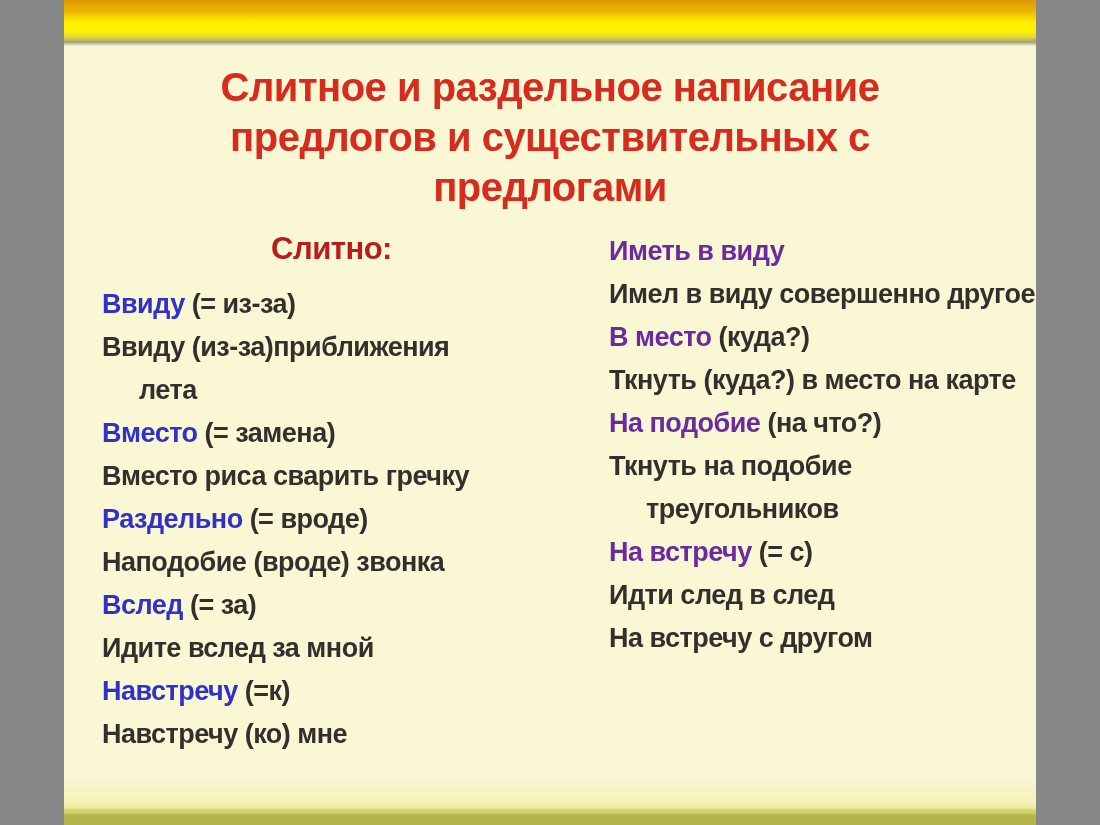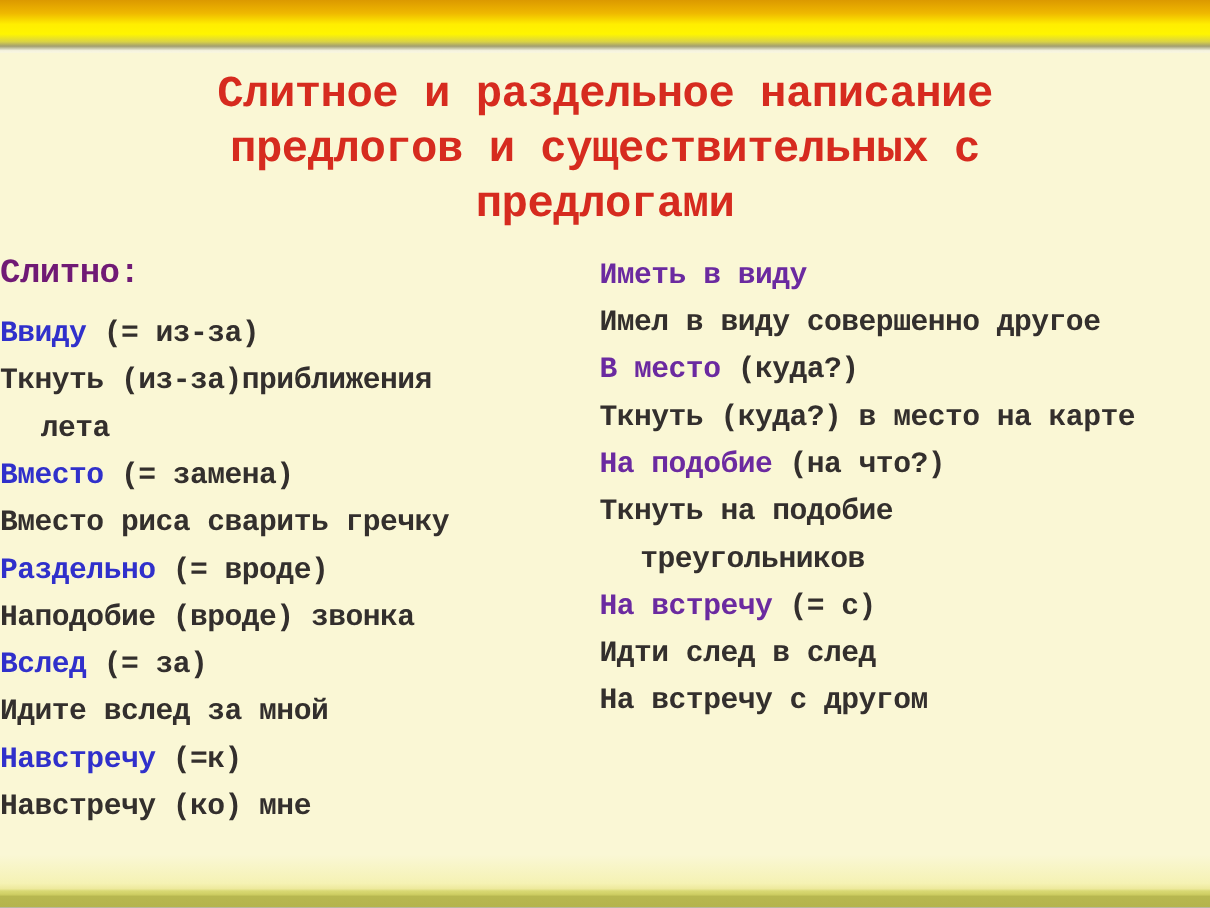--- a/index.html
+++ b/index.html
@@ -1,21 +1,21 @@
 <!DOCTYPE html>
 <html><head>
 <meta charset="utf-8">
 <style>
   html,body { margin:0; padding:0; background:#888; }
   .slide {
     position:relative;
-    width:1100px; height:825px;
+    width:972px; height:825px;
     margin:0 auto;
     background:#FAF7D5;
-    font-family:Liberation Mono, monospace;
+    font-family:Liberation Sans, sans-serif;
     font-weight:bold;
     overflow:hidden;
   }
   
   .top-band {
     position:absolute; top:0; left:0; right:0; height:48px;
     background:linear-gradient(to bottom,
       #DC9900 0px, #EFB800 12px, #FFEE00 22px, #FFF500 31px,
       #D9D245 38px, #A29F70 42px, #C9C8A8 44px, #F4F2DE 46px, #F8F6E2 48px);
   }
@@ -33,32 +33,33 @@
     font-size:40px; line-height:50px;
     letter-spacing:-0.5px;
   }
   .cols {
     position:absolute; top:230px; left:0; right:0;
     display:flex;
   }
   .col-left  { width:535px; flex:0 0 535px; }
   .col-right { width:565px; flex:0 0 565px; }
   .col-header {
-    color:#701a75;
+    text-align:center;
+    color:#b91c1c;
     font-size:31px; line-height:38px;
     margin-bottom:15px;
     letter-spacing:-0.5px;
   }
   .col-right .col-header { padding-left:90px; }
   .entries {
     font-size:27px; line-height:43px;
     color:#332F2D;
     letter-spacing:-0.5px;
   }
-  .col-left  .entries { padding-right:2px; }
+  .col-left  .entries { padding-left:38px; padding-right:2px; }
   .col-right .entries { padding-left:10px; padding-right:4px; }
   .col-left  .lead { color:#3030CB; }
   .col-right .lead { color:#6B2AA0; }
   .cont { padding-left:37px; }
 </style>
 </head>
 <body>
 
 <div class="slide">
   <div class="top-band"></div>
@@ -68,21 +69,21 @@
     <div>предлогов и существительных с</div>
     <div>предлогами</div>
   </div>
 
   <div class="cols">
 
     <div class="col-left">
       <div class="col-header">Слитно:</div>
       <div class="entries">
         <div class="entry"><span class="lead">Ввиду</span><span class="rest"> (= из-за)</span><div class="cont"></div></div>
-        <div class="entry"><span class="lead"></span><span class="rest">Ткнуть (из-за)приближения</span><div class="cont">лета</div></div>
+        <div class="entry"><span class="lead"></span><span class="rest">Ввиду (из-за)приближения</span><div class="cont">лета</div></div>
         <div class="entry"><span class="lead">Вместо</span><span class="rest"> (= замена)</span><div class="cont"></div></div>
         <div class="entry"><span class="lead"></span><span class="rest">Вместо риса сварить гречку</span><div class="cont"></div></div>
         <div class="entry"><span class="lead">Раздельно</span><span class="rest"> (= вроде)</span><div class="cont"></div></div>
         <div class="entry"><span class="lead"></span><span class="rest">Наподобие (вроде) звонка</span><div class="cont"></div></div>
         <div class="entry"><span class="lead">Вслед</span><span class="rest"> (= за)</span><div class="cont"></div></div>
         <div class="entry"><span class="lead"></span><span class="rest">Идите вслед за мной</span><div class="cont"></div></div>
         <div class="entry"><span class="lead">Навстречу</span><span class="rest"> (=к)</span><div class="cont"></div></div>
         <div class="entry"><span class="lead"></span><span class="rest">Навстречу (ко) мне</span><div class="cont"></div></div>
       </div>
     </div>

